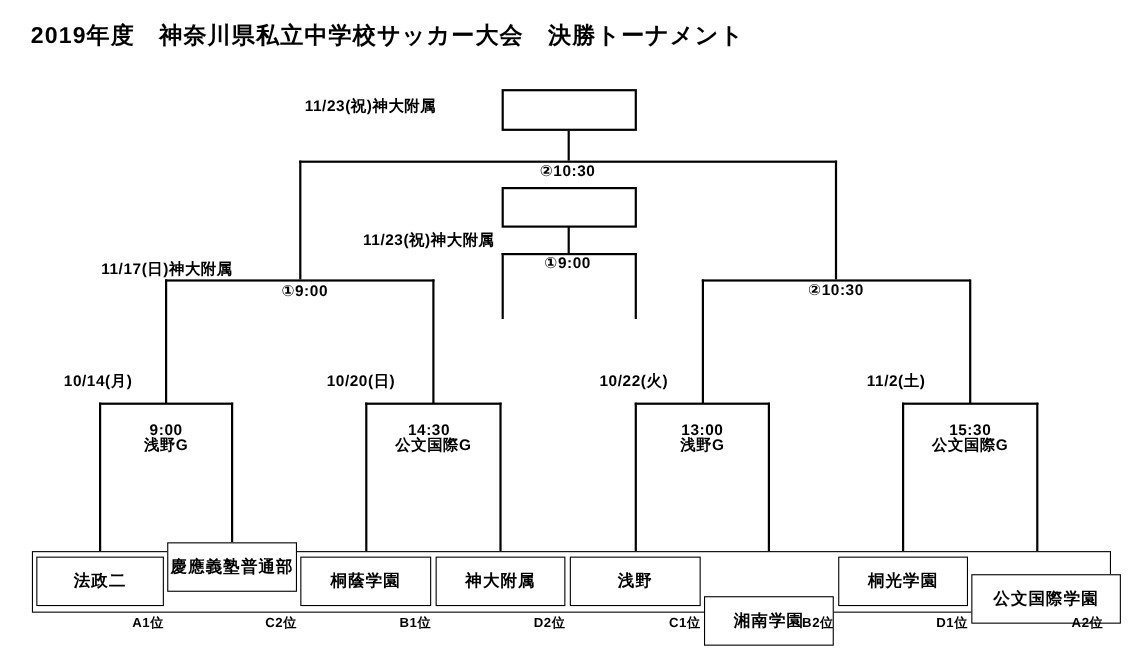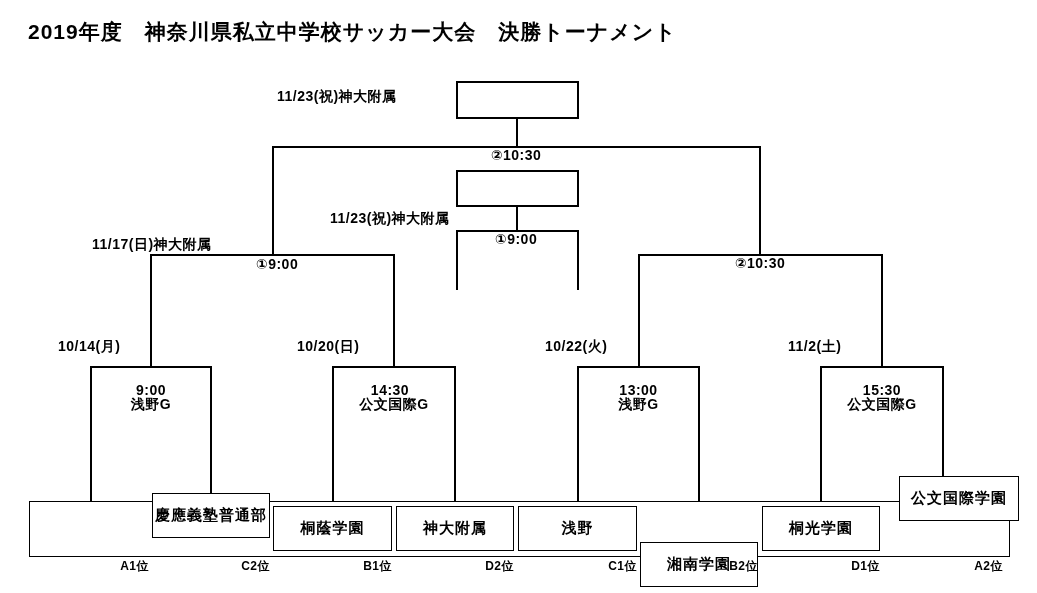--- a/index.html
+++ b/index.html
@@ -83,27 +83,28 @@
   <div class="lbl red ctr" style="left:577px;top:382px;width:123px;">13:00</div>
   <div class="lbl red ctr" style="left:820px;top:382px;width:124px;">15:30</div>
 
   <div class="lbl red ctr" style="left:90px;top:396px;width:122px;">浅野G</div>
   <div class="lbl red ctr" style="left:332px;top:396px;width:124px;">公文国際G</div>
   <div class="lbl red ctr" style="left:577px;top:396px;width:123px;">浅野G</div>
   <div class="lbl red ctr" style="left:820px;top:396px;width:124px;">公文国際G</div>
 
   <div class="outer" style="left:29px;top:501px;width:981px;height:56px;"></div>
 
+  <div class="tbox" style="left:33px;top:506px;width:116px;height:45px;">法政二</div>
   <div class="tbox" style="left:152px;top:493px;width:118px;height:45px;">慶應義塾普通部</div>
   <div class="tbox" style="left:273px;top:506px;width:119px;height:45px;">桐蔭学園</div>
   <div class="tbox" style="left:396px;top:506px;width:118px;height:45px;">神大附属</div>
   <div class="tbox" style="left:518px;top:506px;width:119px;height:45px;">浅野</div>
   <div class="tbox" style="left:640px;top:506px;width:118px;height:45px;margin-top:36px;">湘南学園</div>
   <div class="tbox" style="left:762px;top:506px;width:118px;height:45px;">桐光学園</div>
-  <div class="tbox" style="left:883px;top:476px;width:120px;height:45px;margin-left:16px;">公文国際学園</div>
+  <div class="tbox" style="left:883px;top:522px;width:136px;height:45px;">公文国際学園</div>
 
   <div class="seed" style="left:33px;top:558px;width:116px;">A1位</div>
   <div class="seed" style="left:152px;top:558px;width:118px;">C2位</div>
   <div class="seed" style="left:273px;top:558px;width:119px;">B1位</div>
   <div class="seed" style="left:396px;top:558px;width:118px;">D2位</div>
   <div class="seed" style="left:518px;top:558px;width:119px;">C1位</div>
   <div class="seed" style="left:640px;top:558px;width:118px;">B2位</div>
   <div class="seed" style="left:762px;top:558px;width:118px;">D1位</div>
   <div class="seed" style="left:883px;top:558px;width:120px;">A2位</div>
 

